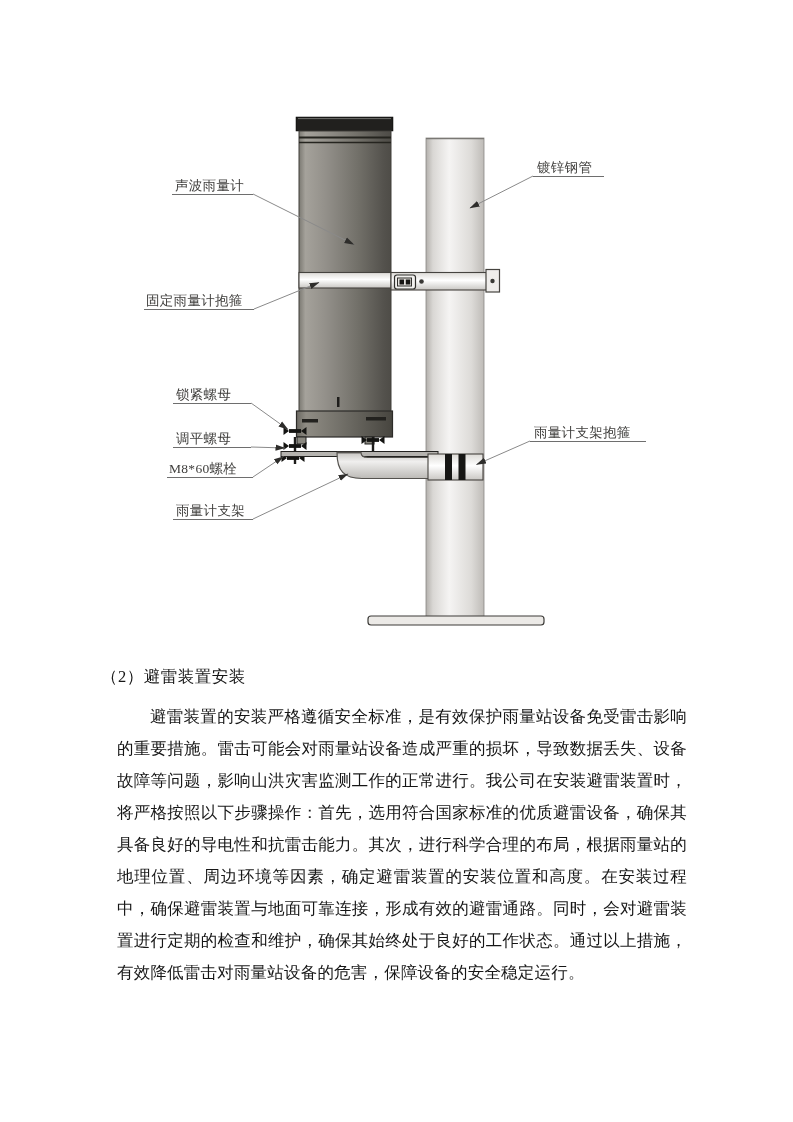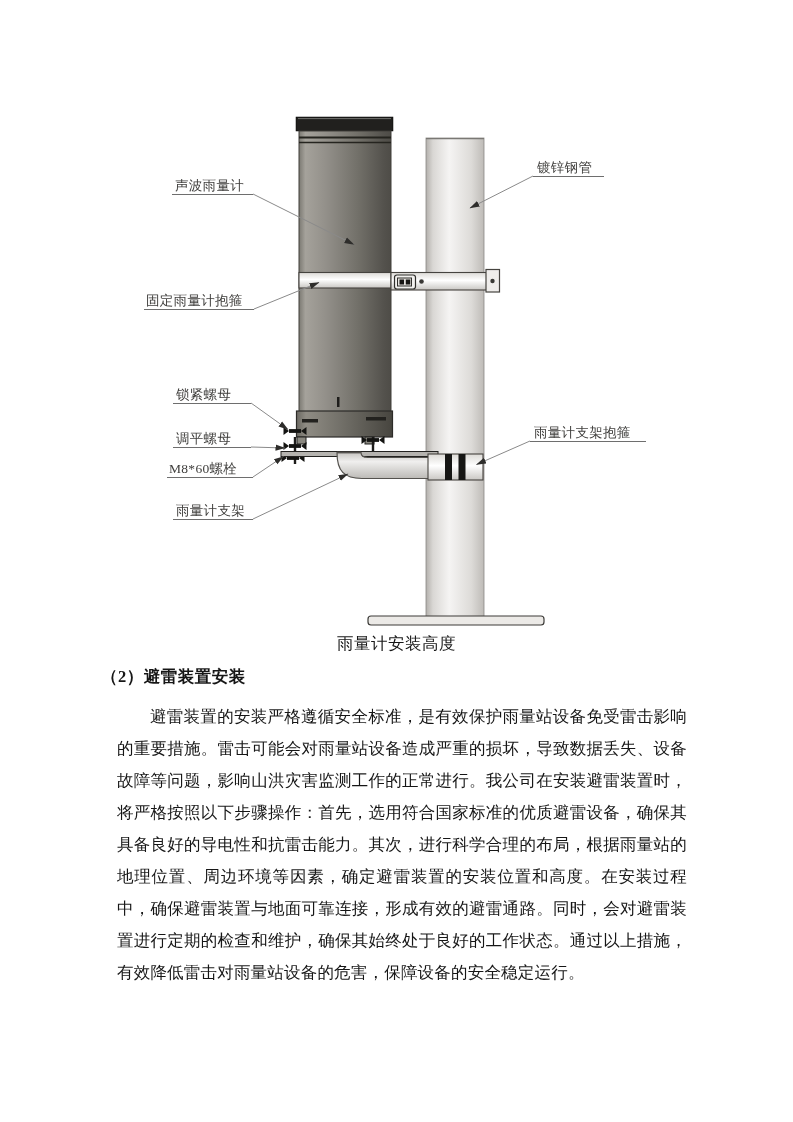--- a/index.html
+++ b/index.html
@@ -12,21 +12,21 @@
     font-family:"Liberation Serif","DejaVu Serif",serif;
     color:#161616;
   }
   .diagram-svg{position:absolute;left:0;top:0;}
   .fig-caption{
     position:absolute;left:0;top:633px;width:793px;
     text-align:center;font-size:16.5px;letter-spacing:.5px;color:#161616;
   }
   .sec-heading{
     position:absolute;left:101px;top:666px;
-    font-size:16.5px;font-weight:bold;color:#161616;letter-spacing:.5px;
+    font-size:16.5px;font-weight:normal;color:#161616;letter-spacing:.5px;
   }
   .body-par{
     position:absolute;left:117px;top:701px;width:570px;
     font-size:16.5px;line-height:32px;text-align:justify;
     text-indent:2em;color:#161616;letter-spacing:.2px;
   }
   svg text.dlabel{
     font-family:"Liberation Serif","DejaVu Serif",serif;
     font-size:13.5px;fill:#3f3e3c;letter-spacing:.3px;
   }
@@ -162,19 +162,18 @@
     <text class="dlabel" x="175" y="190">声波雨量计</text>
     <text class="dlabel" x="537" y="172">镀锌钢管</text>
     <text class="dlabel" x="146" y="305">固定雨量计抱箍</text>
     <text class="dlabel" x="176" y="399">锁紧螺母</text>
     <text class="dlabel" x="176" y="443">调平螺母</text>
     <text class="dlabel" x="169" y="473">M8*60螺栓</text>
     <text class="dlabel" x="176" y="515">雨量计支架</text>
     <text class="dlabel" x="534" y="437">雨量计支架抱箍</text>
   </svg>
 
-  <div class="fig-caption">雨量计安装高度</div>
 
   <div class="sec-heading">（2）避雷装置安装</div>
 
   <div class="body-par">避雷装置的安装严格遵循安全标准，是有效保护雨量站设备免受雷击影响的重要措施。雷击可能会对雨量站设备造成严重的损坏，导致数据丢失、设备故障等问题，影响山洪灾害监测工作的正常进行。我公司在安装避雷装置时，将严格按照以下步骤操作：首先，选用符合国家标准的优质避雷设备，确保其具备良好的导电性和抗雷击能力。其次，进行科学合理的布局，根据雨量站的地理位置、周边环境等因素，确定避雷装置的安装位置和高度。在安装过程中，确保避雷装置与地面可靠连接，形成有效的避雷通路。同时，会对避雷装置进行定期的检查和维护，确保其始终处于良好的工作状态。通过以上措施，有效降低雷击对雨量站设备的危害，保障设备的安全稳定运行。</div>
 
 </div>
 
 </body></html>

